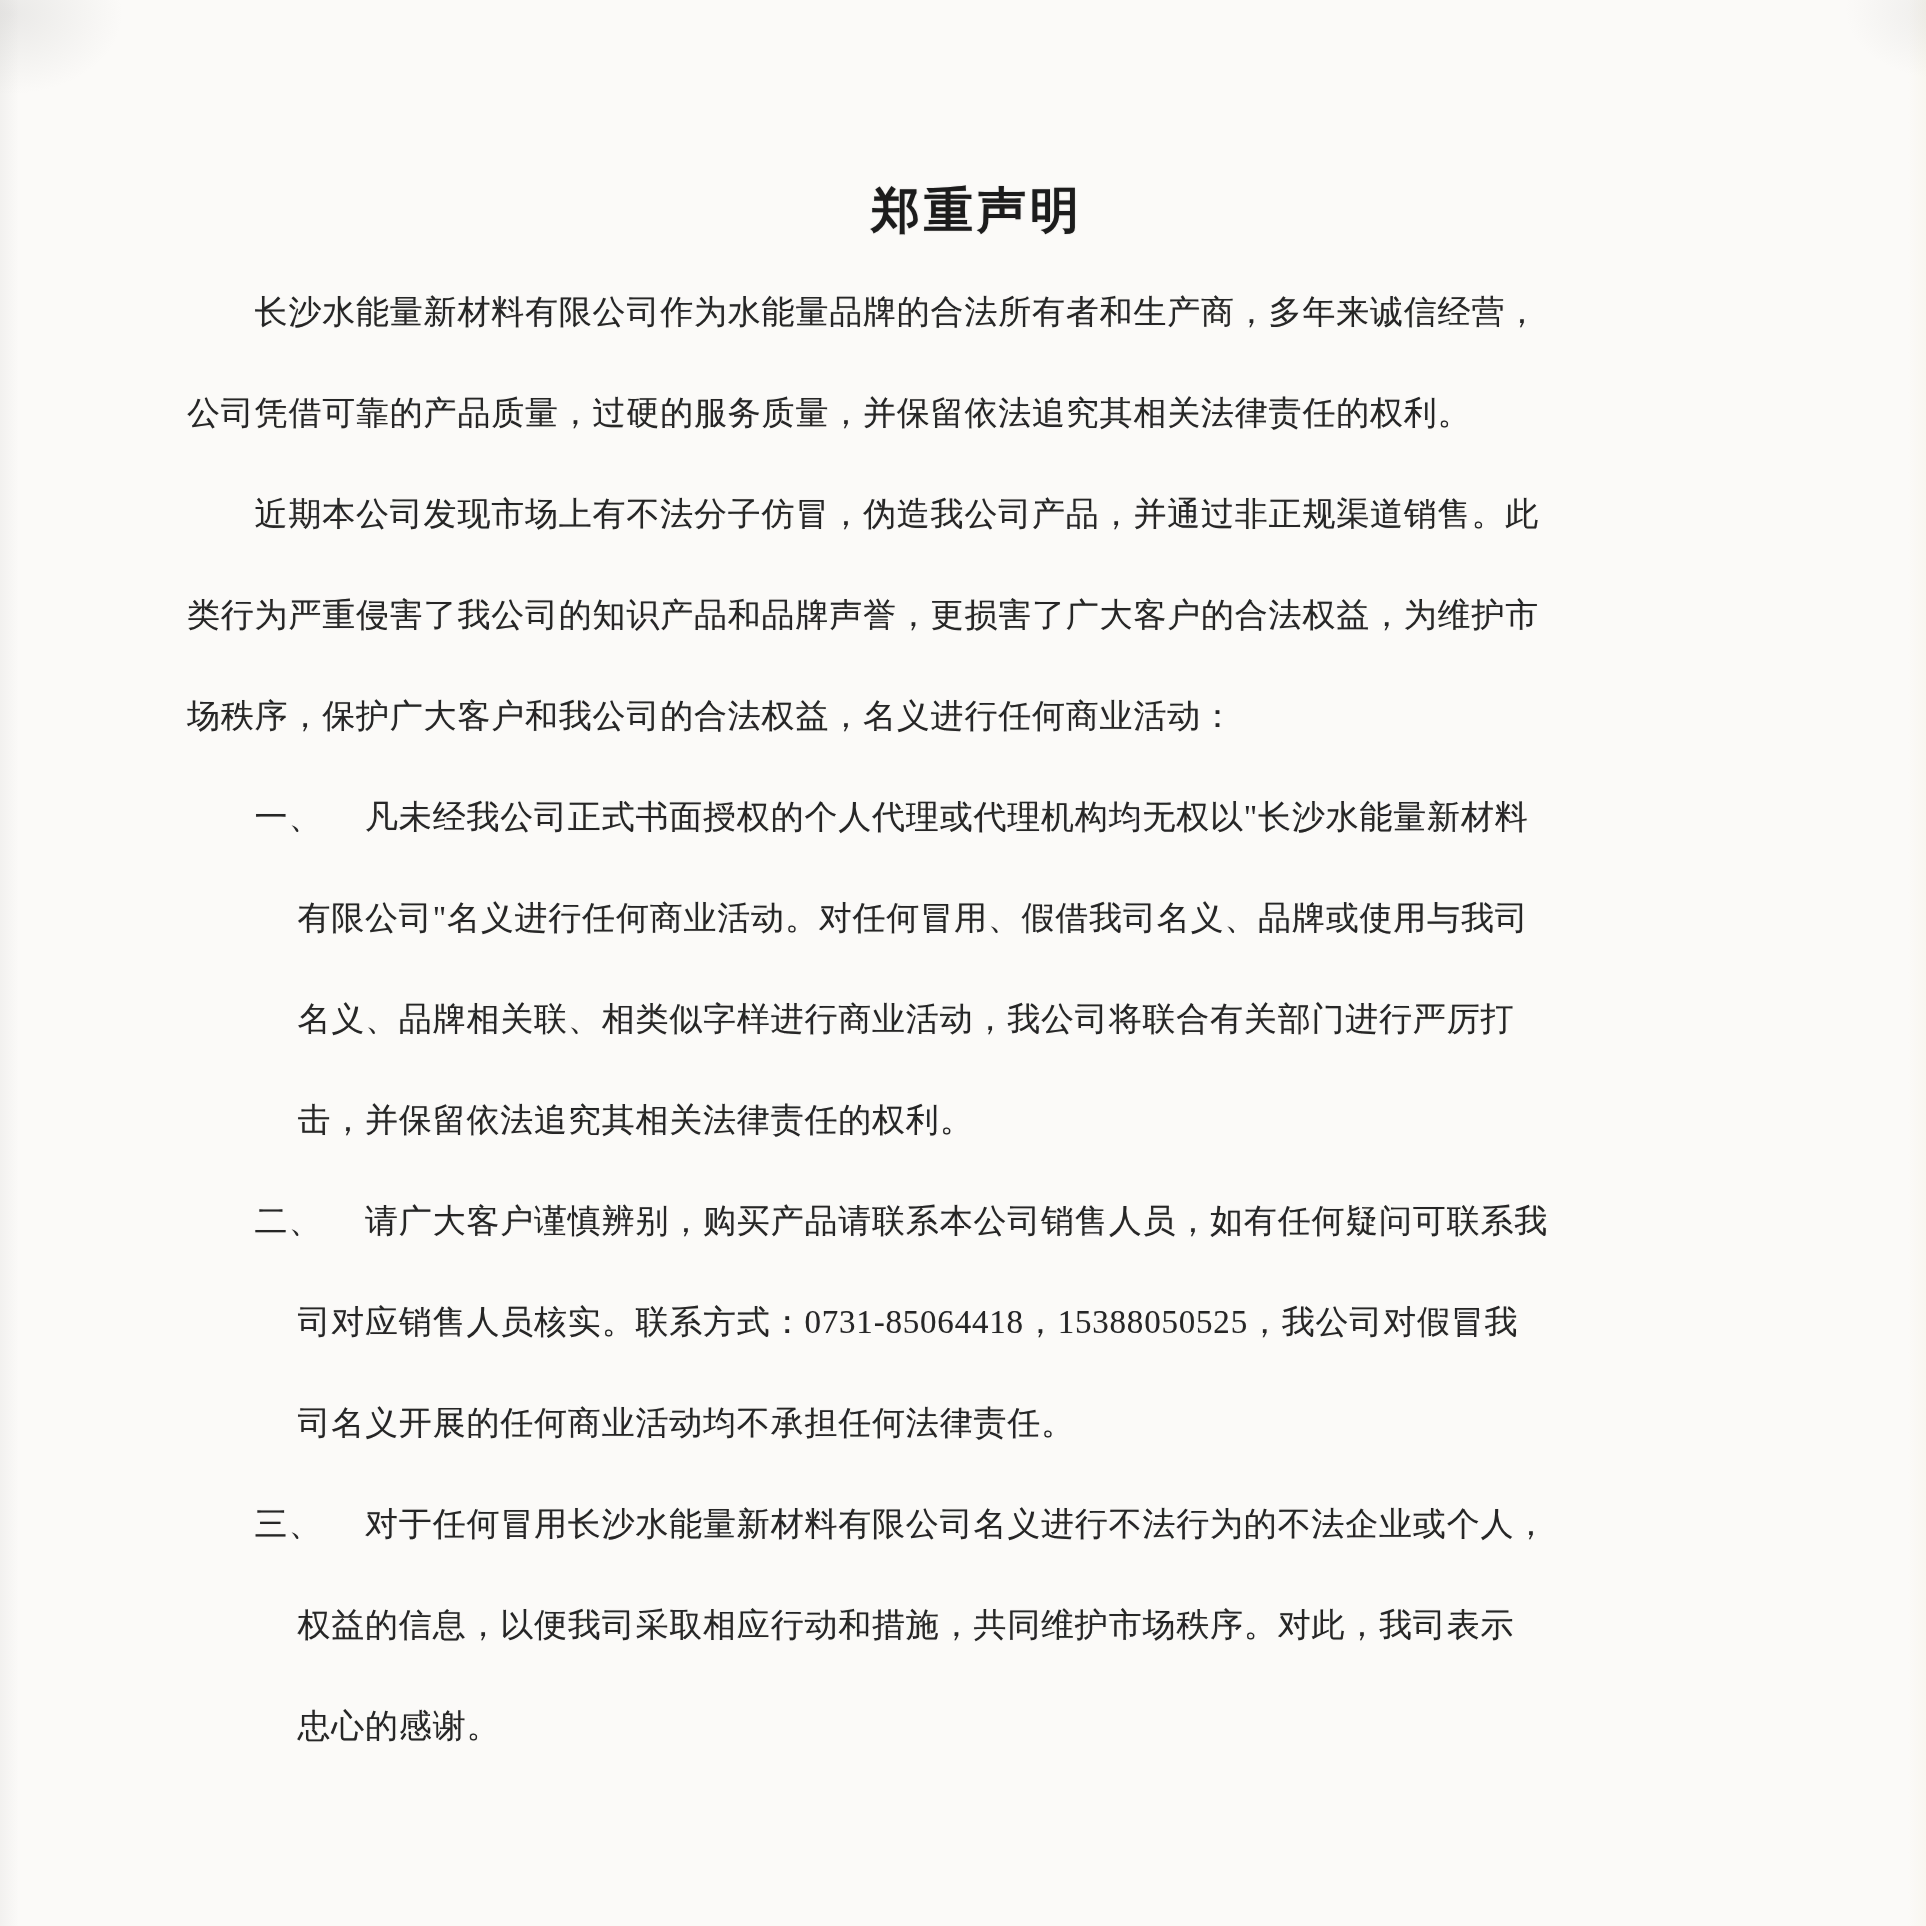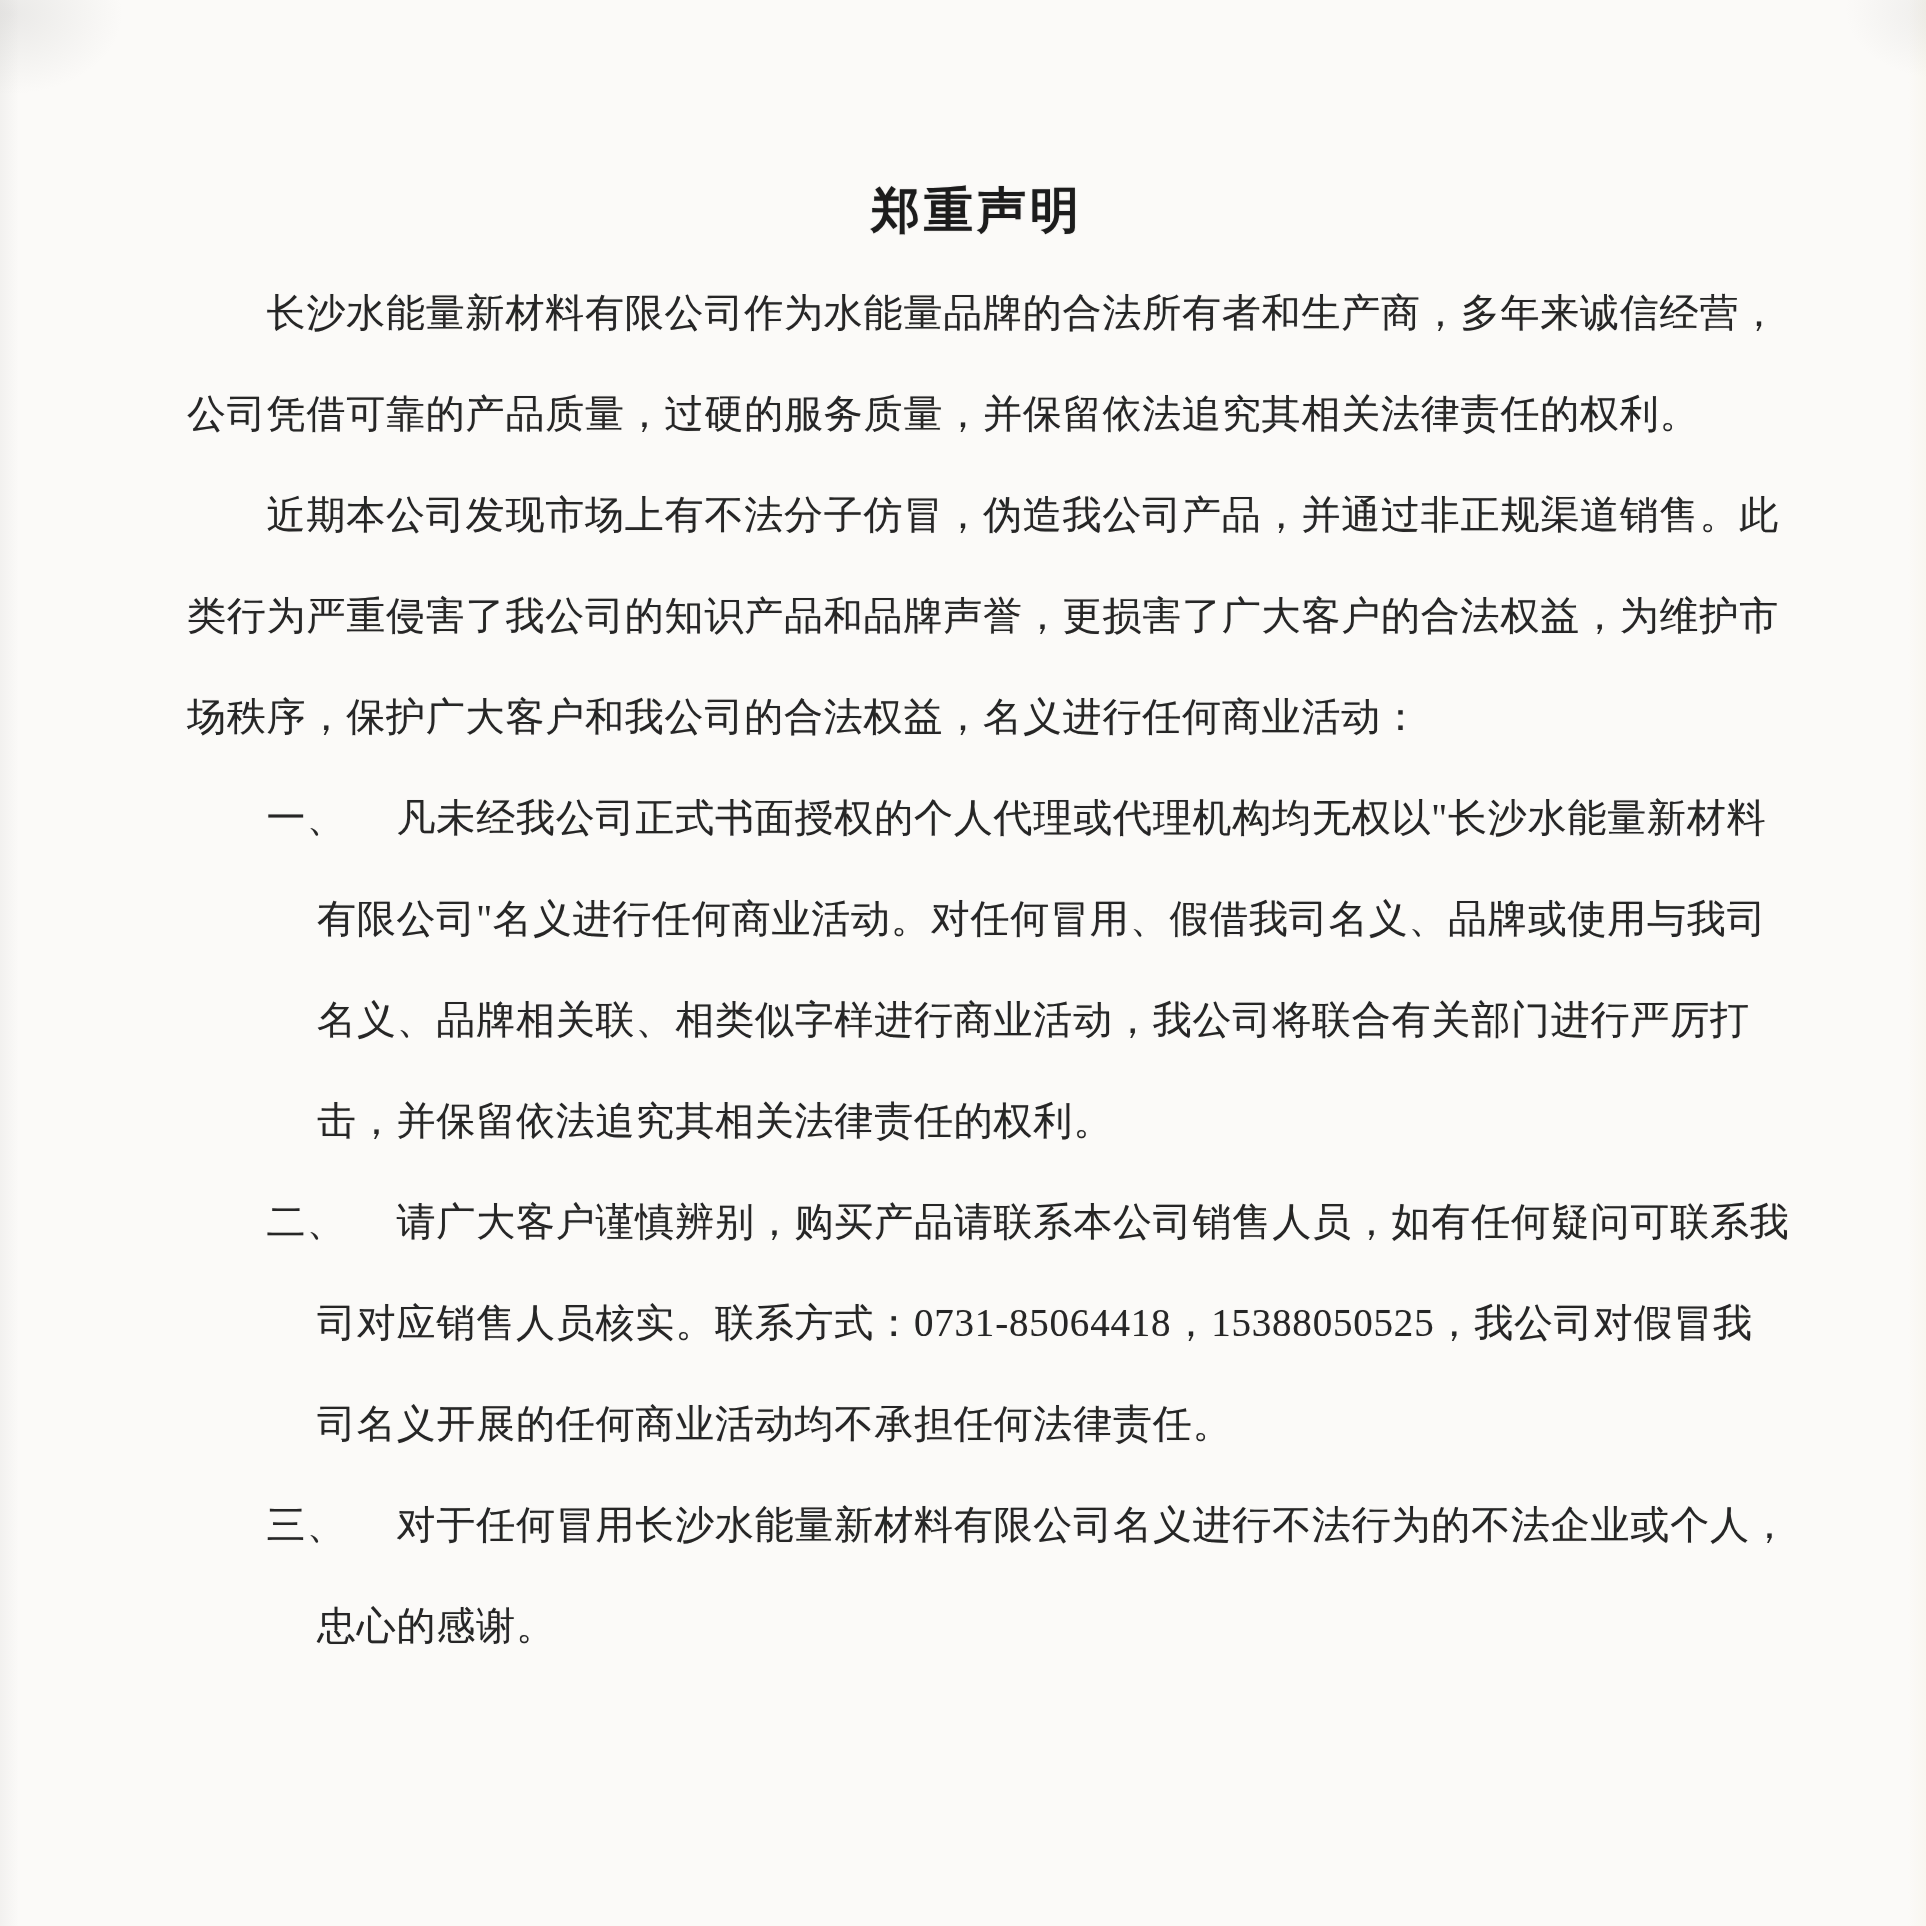--- a/index.html
+++ b/index.html
@@ -34,21 +34,21 @@
     color:#1c1c1c;
     text-shadow:0 0 1.2px rgba(30,30,30,.35);
     z-index:2;
   }
   .body-text{
     position:absolute;left:187px;top:262px;width:1603px;
     z-index:2;
   }
   .body-text .line{
     height:101px;line-height:101px;
-    font-size:39px;
+    font-size:33px;
     letter-spacing:0.8px;
     white-space:pre;
     text-shadow:0 0 0.8px rgba(40,40,40,.30);
   }
 </style>
 </head>
 <body>
 
 <div class="page">
 
@@ -61,17 +61,18 @@
       <div class="line">类行为严重侵害了我公司的知识产品和品牌声誉，更损害了广大客户的合法权益，为维护市</div>
       <div class="line">场秩序，保护广大客户和我公司的合法权益，名义进行任何商业活动：</div>
       <div class="line">　　一、　 凡未经我公司正式书面授权的个人代理或代理机构均无权以"长沙水能量新材料</div>
       <div class="line">　　　 有限公司"名义进行任何商业活动。对任何冒用、假借我司名义、品牌或使用与我司</div>
       <div class="line">　　　 名义、品牌相关联、相类似字样进行商业活动，我公司将联合有关部门进行严厉打</div>
       <div class="line">　　　 击，并保留依法追究其相关法律责任的权利。</div>
       <div class="line">　　二、　 请广大客户谨慎辨别，购买产品请联系本公司销售人员，如有任何疑问可联系我</div>
       <div class="line">　　　 司对应销售人员核实。联系方式：0731-85064418，15388050525，我公司对假冒我</div>
       <div class="line">　　　 司名义开展的任何商业活动均不承担任何法律责任。</div>
       <div class="line">　　三、　 对于任何冒用长沙水能量新材料有限公司名义进行不法行为的不法企业或个人，</div>
+      <div class="line">　　　 权益的信息，以便我司采取相应行动和措施，共同维护市场秩序。对此，我司表示</div>
       <div class="line">　　　 忠心的感谢。</div>
     </div>
 
 </div>
 
 
 </body></html>

